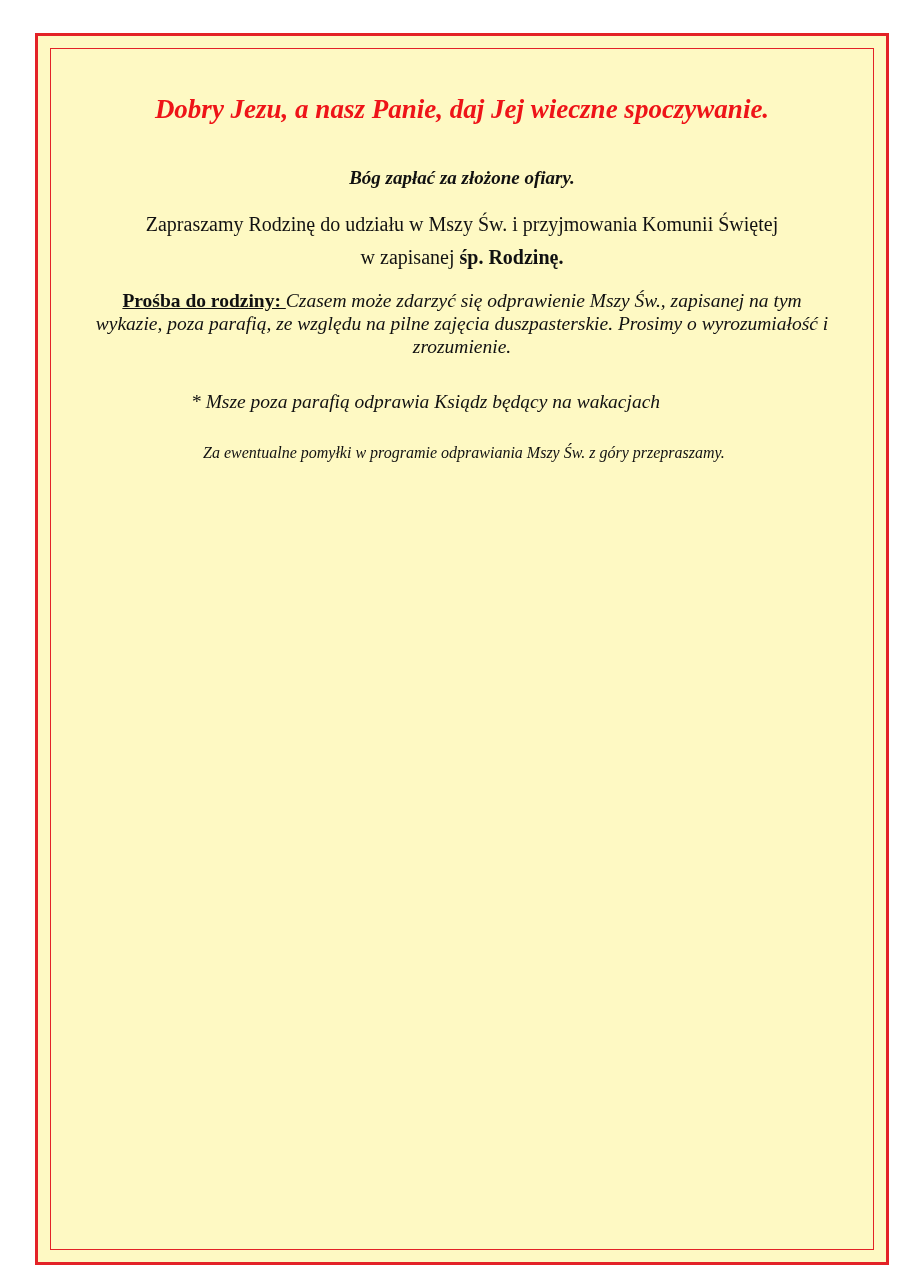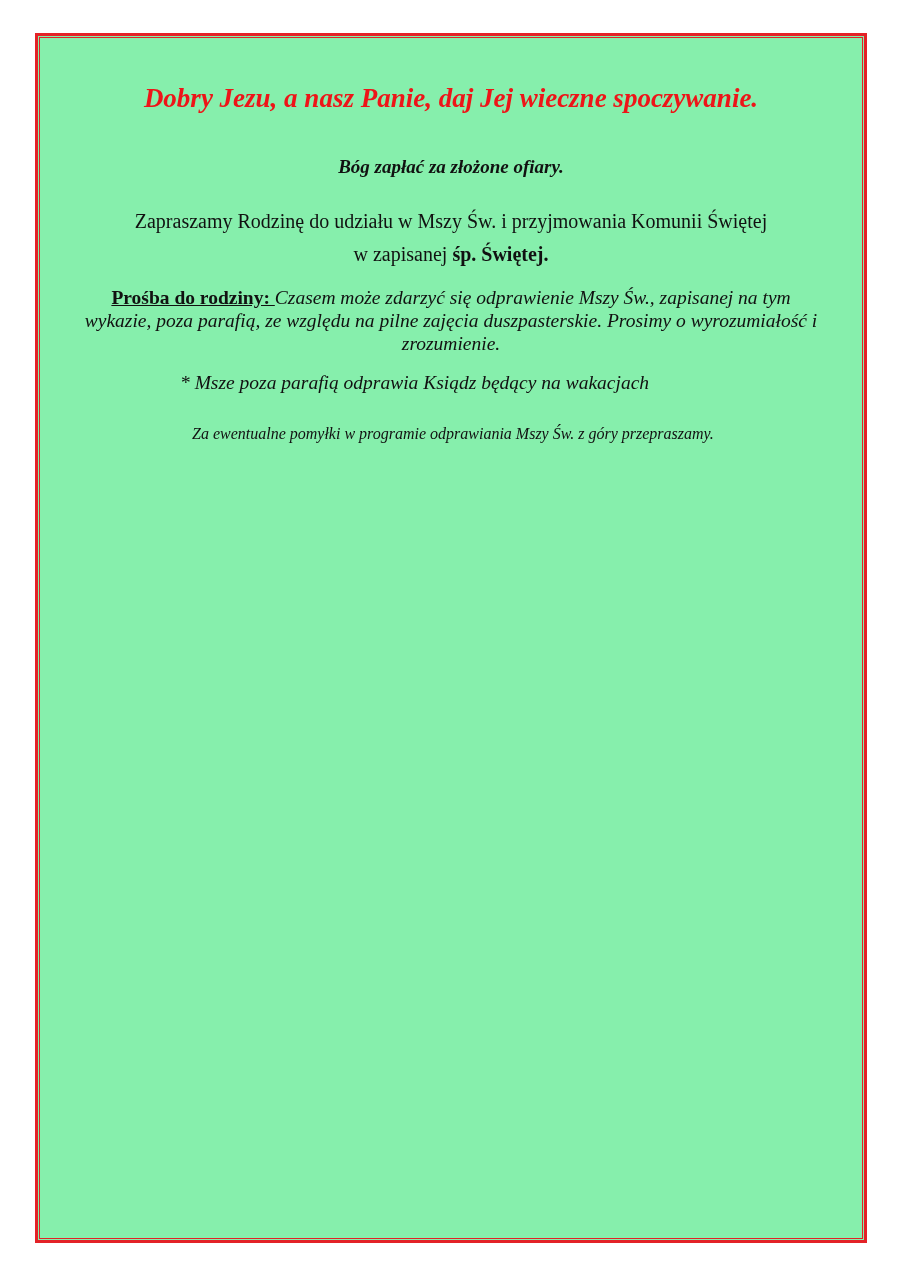--- a/index.html
+++ b/index.html
@@ -13,22 +13,22 @@
     position: relative;
     overflow: hidden;
   }
   .page-frame-outer {
     position: absolute;
     left: 35px;
     top: 33px;
     width: 824px;
     height: 1202px;
     border: 3px solid #e32227;
-    padding: 1px;
-    background: #86efac;
+    padding: 12px;
+    background: #fef9c3;
   }
   .page-frame-inner {
     width: 100%;
     height: 100%;
     border: 1px solid #e32227;
     box-sizing: border-box;
     padding: 44px 40px 0 40px;
   }
   .doc-heading {
     text-align: center;
@@ -44,21 +44,21 @@
     font-size: 19px;
     line-height: 22px;
     font-weight: bold;
     font-style: italic;
     margin-top: 42px;
   }
   .invitation-line {
     text-align: center;
     font-size: 20px;
     line-height: 23px;
-    margin-top: 32px;
+    margin-top: 24px;
   }
   .intention-line {
     text-align: center;
     font-size: 20px;
     line-height: 23px;
     margin-top: 10px;
   }
   .intention-line .bold { font-weight: bold; }
   .request-paragraph {
     text-align: center;
@@ -66,21 +66,21 @@
     line-height: 23px;
     margin-top: 20px;
     padding: 0 2px;
   }
   .request-paragraph .label { font-weight: bold; font-style: normal; text-decoration: underline; }
   .request-paragraph .body-text { font-style: italic; }
   .note-line {
     font-size: 19.5px;
     line-height: 23px;
     font-style: italic;
-    margin-top: 16px;
+    margin-top: 32px;
     padding-left: 100px;
   }
   .apology-line {
     font-size: 16px;
     line-height: 23px;
     font-style: italic;
     margin-top: 28px;
     padding-left: 112px;
   }
 </style>
@@ -90,21 +90,21 @@
 <div class="page-frame-outer">
   <div class="page-frame-inner">
 
     <h1 class="doc-heading">Dobry Jezu, a nasz Panie, daj Jej wieczne spoczywanie.</h1>
 
     <div class="thanks-line">Bóg zapłać za złożone ofiary.</div>
 
     <div class="invitation-line">Zapraszamy Rodzinę do udziału w Mszy Św. i przyjmowania Komunii Świętej</div>
 
     <div class="intention-line">
-      <span>w zapisanej </span><span class="bold">śp. Świętej.</span>
+      <span>w zapisanej </span><span class="bold">śp. Rodzinę.</span>
     </div>
 
     <div class="request-paragraph">
       <span class="label">Prośba do rodziny: </span><span class="body-text">Czasem może zdarzyć się odprawienie Mszy Św., zapisanej na tym wykazie, poza parafią, ze względu na pilne zajęcia duszpasterskie. Prosimy o wyrozumiałość i zrozumienie.</span>
     </div>
 
     <div class="note-line">* Msze poza parafią odprawia Ksiądz będący na wakacjach</div>
 
     <div class="apology-line">Za ewentualne pomyłki w programie odprawiania Mszy Św. z góry przepraszamy.</div>
 

